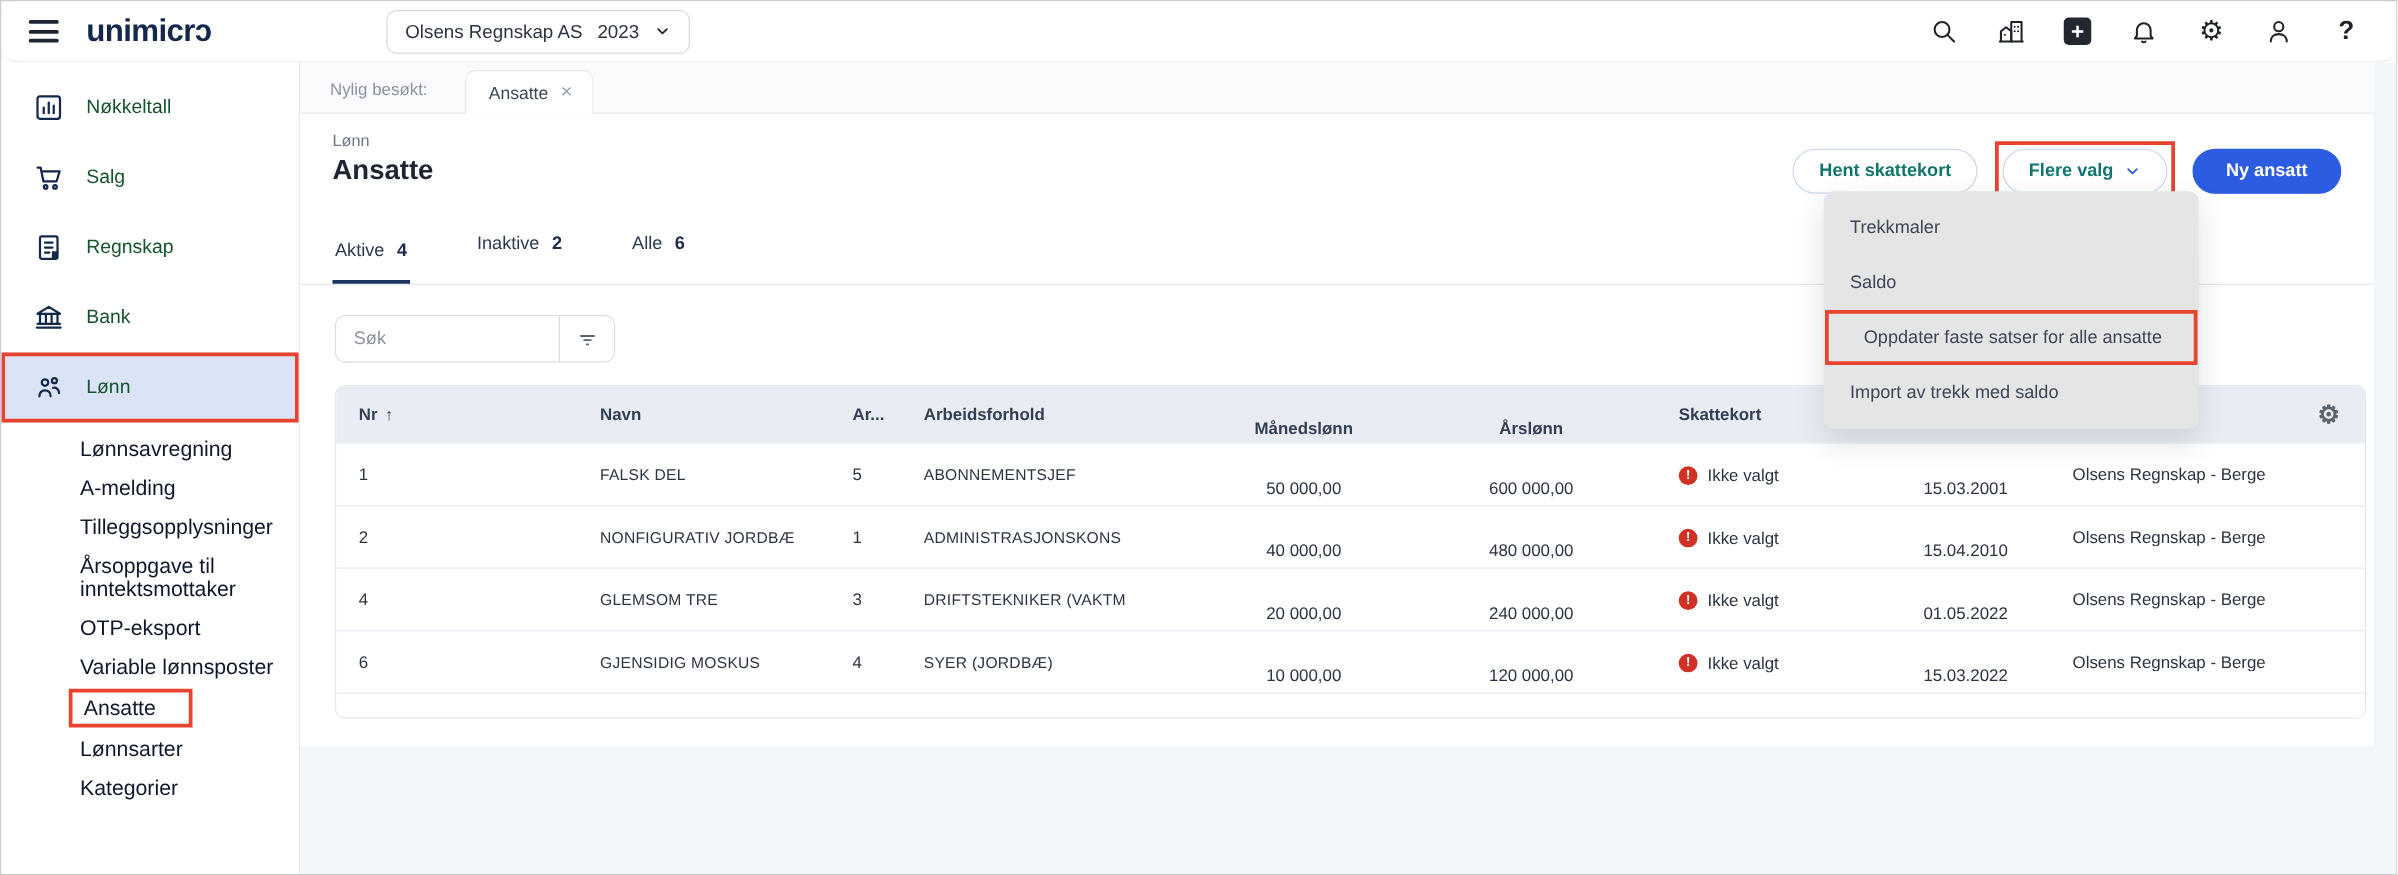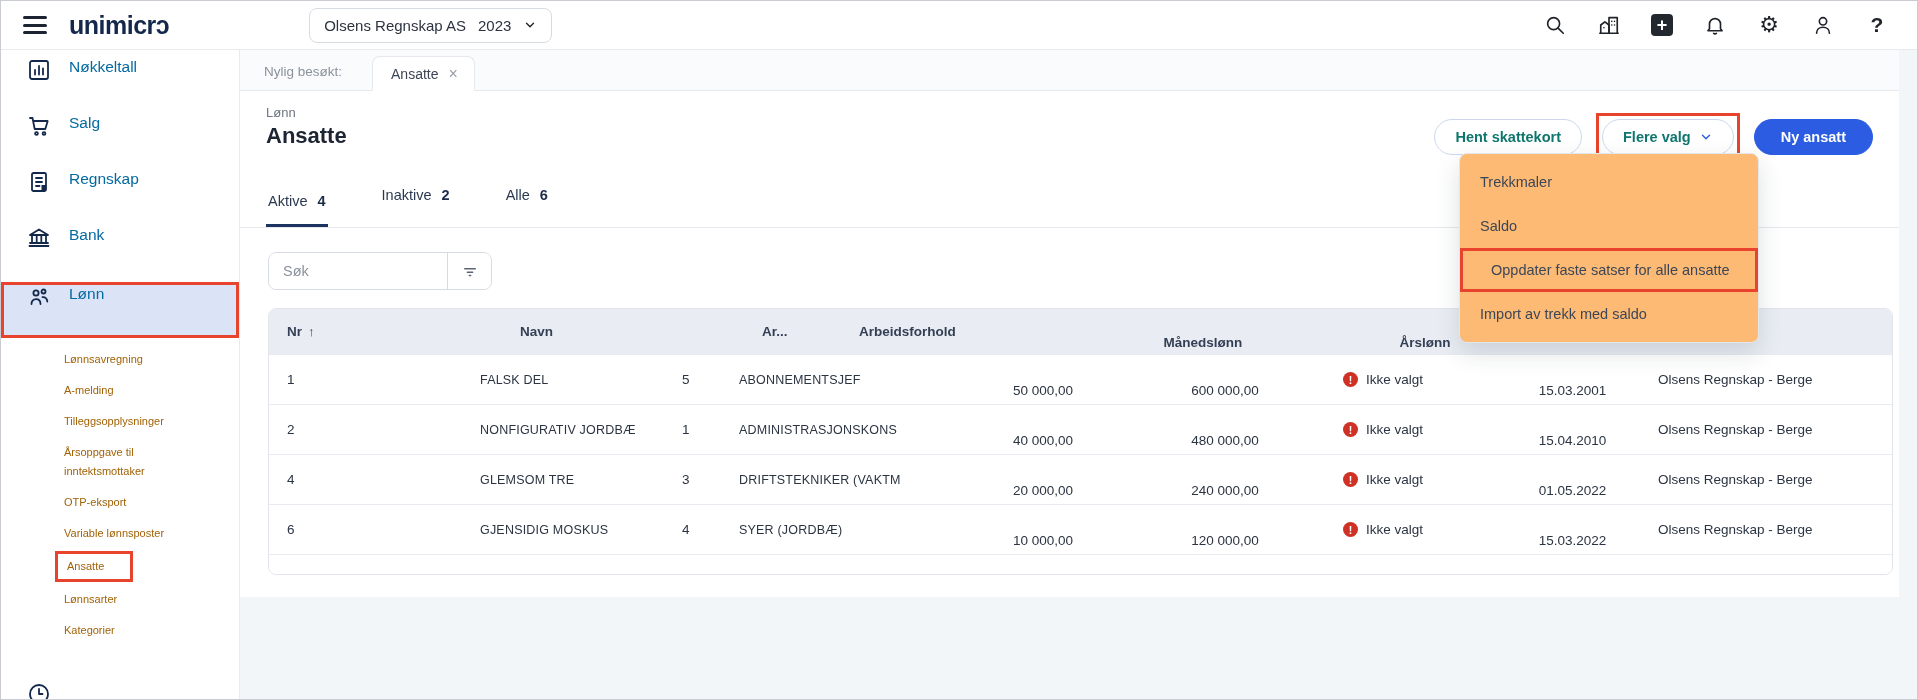--- a/index.html
+++ b/index.html
@@ -1,43 +1,43 @@
 <!DOCTYPE html>
 <html><head>
 <meta charset="utf-8">
 <style>
   * { margin:0; padding:0; box-sizing:border-box; }
   html,body { width:1918px; height:700px; }
   body { font-family:"Liberation Sans", sans-serif; background:#fff; color:#1e2633; }
   .app { position:relative; width:1918px; height:700px; border:1px solid #c9ccd1; background:#fff; overflow:hidden; display:flex; flex-direction:column; }
 
   
-  .topbar { height:49px; min-height:49px; display:flex; align-items:center; padding:0 28px 0 22px; border-bottom:1px solid #e8eaed; background:#fff; }
+  .topbar { height:49px; min-height:49px; display:flex; align-items:center; padding:0 28px 0 22px; border-bottom:1px solid #e8eaed; background:#fff;border-radius:13px; }
   .hamburger { width:24px; height:18px; display:flex; flex-direction:column; justify-content:space-between; cursor:pointer; margin-right:22px; }
   .hamburger span { display:block; height:3px; background:#1b2430; border-radius:2px; }
   .logo { font-size:25px; font-weight:700; color:#14284b; letter-spacing:-0.5px; margin-right:140px; }
   .logo .mark { font-weight:700; }
   .company-select { display:flex; align-items:center; gap:12px; border:1px solid #d7dbe2; border-radius:8px; height:35px; padding:0 14px; font-size:15px; color:#2c3340; cursor:pointer; background:#fff; }
   .company-select .year { color:#2c3340; }
   .spacer { flex:1; }
   .top-icons { display:flex; align-items:center; gap:30px; }
   .tico { width:24px; height:24px; display:flex; align-items:center; justify-content:center; cursor:pointer; color:#1f2329; }
   .tico svg { width:22px; height:22px; stroke:#1f2329; fill:none; stroke-width:1.8; stroke-linecap:round; stroke-linejoin:round; }
   .plus-sq { width:22px; height:22px; background:#23282e; border-radius:4px; color:#fff; font-size:18px; font-weight:700; display:flex; align-items:center; justify-content:center; line-height:1; }
   .gear-glyph { font-size:22px; line-height:1; }
   .help-glyph { font-size:21px; font-weight:600; color:#1f2329; }
 
   
   .shell { flex:1; display:flex; min-height:0; }
   .sidebar { width:239px; min-width:239px; background:#fff; border-right:1px solid #e8eaed; padding-top:8px; overflow:hidden; }
-  .side-item { height:56px; display:flex; align-items:flex-start; gap:18px; padding:0 10px 0 26px; font-size:15.5px; color:#0369a1; cursor:pointer; }
+  .side-item { height:56px; display:flex; align-items:center; gap:18px; padding:0 10px 0 26px; font-size:15.5px; color:#14532d; cursor:pointer; }
   .side-item svg { width:24px; height:24px; stroke:#14284b; fill:none; stroke-width:1.8; stroke-linecap:round; stroke-linejoin:round; flex:none; }
   .side-item.active { background:#dbe4f6; border:3px solid #e8432d; padding-left:23px; }
   .submenu { margin-top:6px; }
-  .sub-item { padding:6px 10px 6px 63px; font-size:11px; color:#a16207; line-height:19px; cursor:pointer; max-width:239px; }
+  .sub-item { padding:6px 10px 6px 63px; font-size:17px; color:#0f172a; line-height:19px; cursor:pointer; max-width:239px; }
   .sub-item .annot-box { display:inline-block; border:3px solid #e8432d; padding:3px 26px 3px 9px; margin:-4px 0 -4px -9px; }
   .timer-item { margin-top:36px; }
 
   
   .main { flex:1; background:#f3f6f9; min-width:0; display:flex; flex-direction:column; }
   .card { background:#fff; margin-right:18px; flex:0 0 auto; padding-bottom:22px; }
 
   .recent-strip { height:41px; background:#fafbfc; border-bottom:1px solid #e5e8ec; display:flex; align-items:flex-end; padding-left:24px; }
   .recent-label { font-size:13.5px; color:#8b929e; padding-bottom:11px; margin-right:30px; }
   .recent-tab { background:#fff; border:1px solid #e5e8ec; border-bottom:1px solid #fff; border-radius:8px 8px 0 0; padding:9px 16px 8px 18px; margin-bottom:-1px; display:flex; align-items:center; gap:10px; font-size:14px; color:#3c4553; cursor:pointer; }
@@ -61,33 +61,33 @@
   .search-row { padding:24px 26px 18px 28px; }
   .search-group { display:inline-flex; align-items:stretch; border:1px solid #d7dbe2; border-radius:8px; background:#fff; overflow:hidden; height:38px; }
   .search-input { border:none; outline:none; width:178px; padding:0 14px; font-size:14.5px; color:#2c3340; font-family:"Liberation Sans", sans-serif; }
   .search-input::placeholder { color:#8b929e; }
   .filter-btn { width:44px; border-left:1px solid #d7dbe2; display:flex; align-items:center; justify-content:center; cursor:pointer; background:#fff; }
   .filter-btn svg { width:18px; height:18px; stroke:#5a6472; stroke-width:2; stroke-linecap:round; }
 
   
   .table { margin:0 0 0 28px; width:1625px; border:1px solid #e2e6ec; border-radius:8px; overflow:hidden; background:#fff; }
   .trow { display:grid; grid-template-columns:193px 202px 57px 240px 164px 200px 180px 135px 200px 1fr; align-items:center; }
-  .thead { background:#e9edf3; height:45px; font-size:13.5px; font-weight:700; color:#333f54;gap:40px; }
+  .thead { background:#e9edf3; height:45px; font-size:13.5px; font-weight:700; color:#333f54; }
   .tbody-row { height:50px; border-top:1px solid #e8ebf0; font-size:13.5px; color:#2b3442; background:#fff; }
   .cell { padding:0 18px; white-space:nowrap; overflow:hidden; }
   .cell.r { text-align:center;margin-top:22px; }
   .cell .sort { margin-left:6px; font-size:13px; }
   .gear-cell { text-align:right; padding-right:20px; color:#5a6472; font-size:20px; cursor:pointer; }
   .name-cell { font-size:12.5px; letter-spacing:0.2px; }
   .warn { display:inline-flex; align-items:center; gap:8px; }
   .warn-dot { width:15px; height:15px; border-radius:50%; background:#cf3125; color:#fff; font-size:10.5px; font-weight:700; display:inline-flex; align-items:center; justify-content:center; line-height:1; flex:none; }
   .tfoot { height:20px; border-top:1px solid #e8ebf0; background:#fff; }
 
   
-  .dropdown { position:absolute; left:1458px; top:152px; width:300px; background:#fdba74; border:1px solid #e3e6ea; border-radius:8px; box-shadow:0 10px 24px rgba(30,40,60,0.14); padding:6px 0; z-index:20; }
+  .dropdown { position:absolute; left:1458px; top:152px; width:300px; background:#e5e5e5; border:1px solid #e3e6ea; border-radius:8px; box-shadow:0 10px 24px rgba(30,40,60,0.14); padding:6px 0; z-index:20; }
   .menu-item { height:44px; display:flex; align-items:center; padding:0 20px; font-size:14.5px; color:#3c4656; cursor:pointer; white-space:nowrap; }
   .menu-item.annot { border:3px solid #e8432d;padding-left:28px; }
 </style>
 </head>
 <body>
 
 <div class="app">
 
   <div class="topbar">
     <div class="hamburger">

